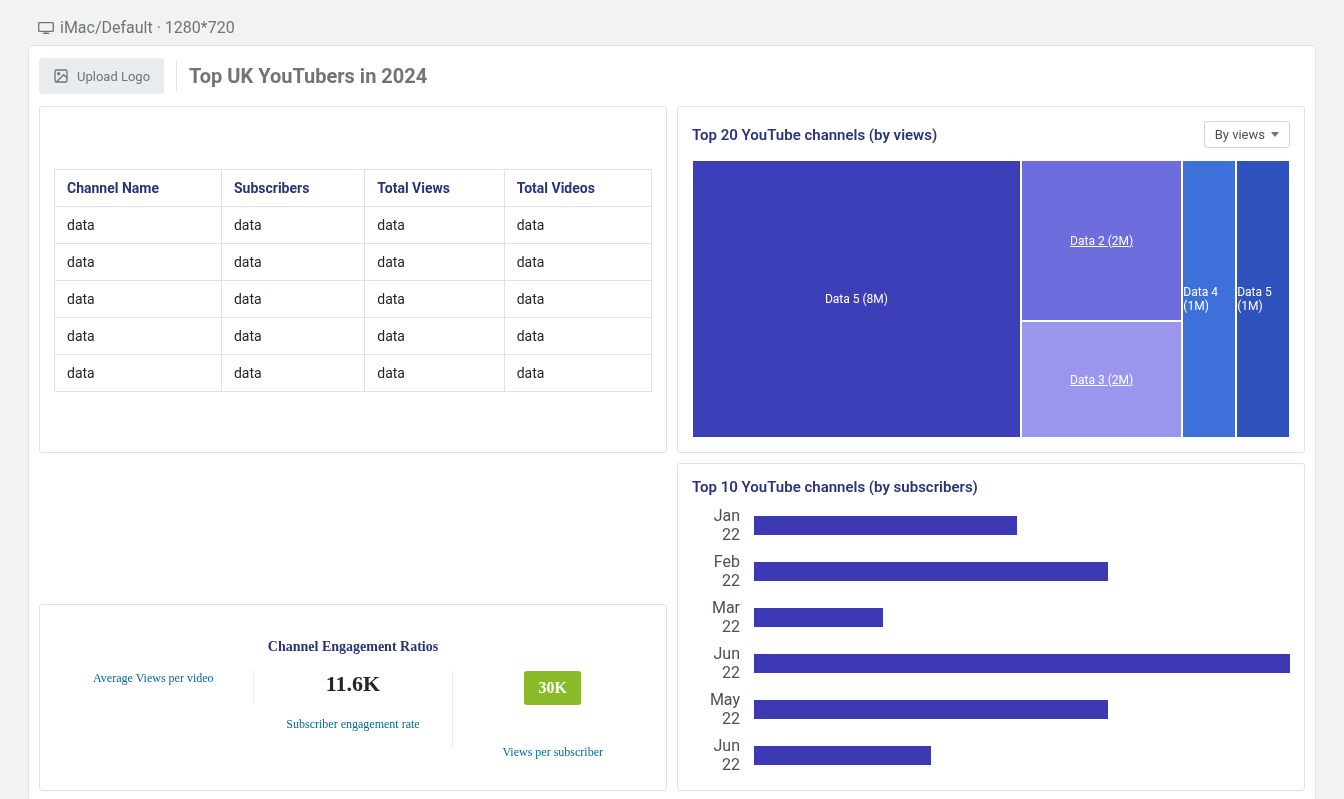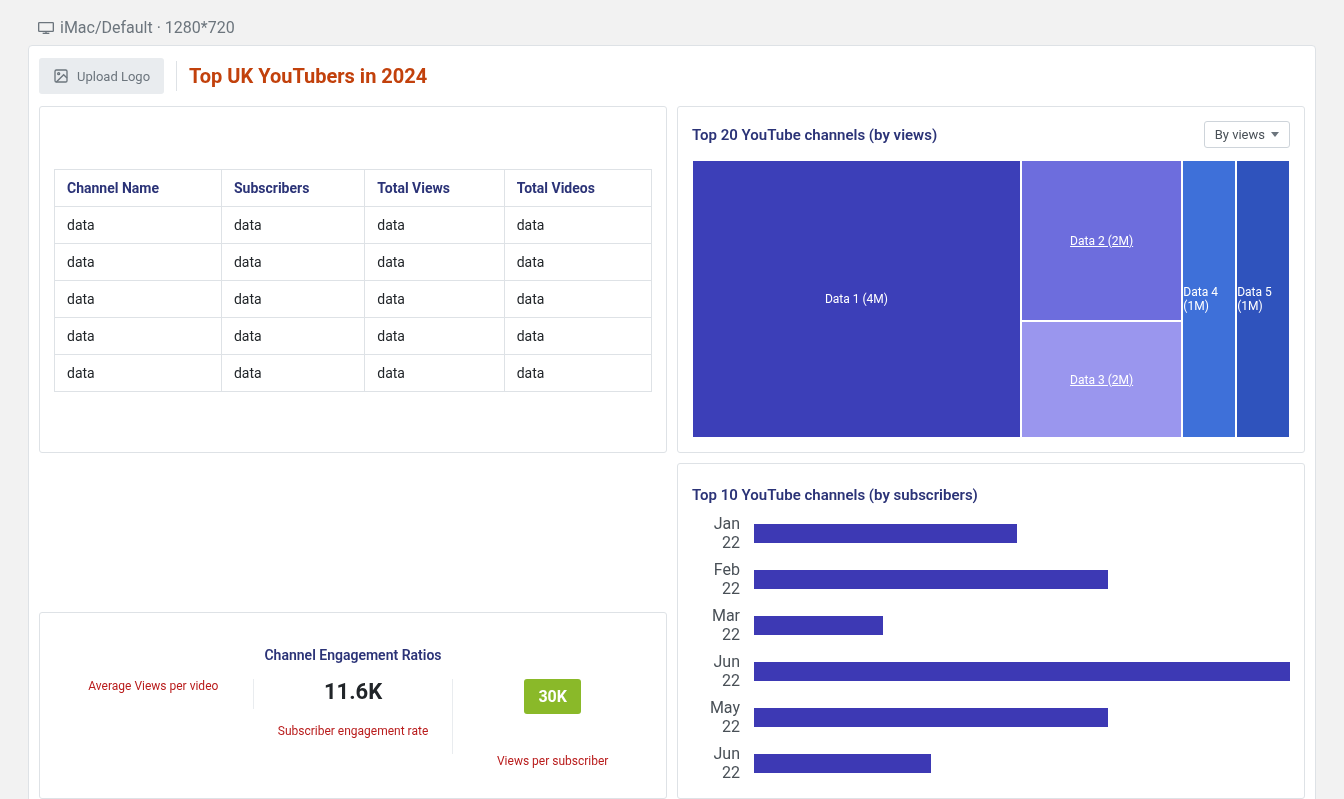--- a/index.html
+++ b/index.html
@@ -44,21 +44,21 @@
   }
   .upload-logo svg { width: 16px; height: 16px; }
   .vsep {
     width: 1px;
     height: 30px;
     background: #dee2e6;
   }
   .page-title {
     font-size: 20px;
     font-weight: 700;
-    color: #c2410c;
+    color: #737373;
   }
   .grid {
     display: grid;
     grid-template-columns: 1fr 1fr;
     gap: 10px;
     margin-top: 4px;
   }
   .panel {
     border: 1px solid #dee2e6;
     border-radius: 3px;
@@ -141,21 +141,21 @@
   .engage-value.badge {
     display: inline-block;
     background: #8ab929;
     color: #fff;
     padding: 8px 14px;
     border-radius: 3px;
     font-size: 16px;
     font-weight: 700;
   }
   .engage-label {
-    color: #b91c1c;
+    color: #0369a1;
     font-size: 12px;
   }
   
   .treemap {
     display: flex;
     width: 100%;
     height: 278px;
     color: #fff;
     font-size: 12px;
   }
@@ -201,21 +201,21 @@
   .bar-track {
     flex: 1;
     height: 19px;
     position: relative;
   }
   .bar-fill {
     height: 100%;
     background: #3d39b4;
   }
   .panel-table { padding: 14px 14px 40px 14px; }
-  .panel-engage { margin-top: 6px; }
+  .panel-engage { margin-top: 6px; font-family: Liberation Serif, serif; }
   .panel-bars { padding-bottom: 8px; }
 </style>
 </head>
 <body>
 
 <div class="viewport-label">
   <svg viewBox="0 0 24 18" fill="none" stroke="#6c757d" stroke-width="2">
     <rect x="1" y="1" width="22" height="13" rx="1"></rect>
     <line x1="7" y1="17" x2="17" y2="17"></line>
     <line x1="12" y1="14" x2="12" y2="17"></line>
@@ -288,21 +288,21 @@
     <div class="panel">
       <div class="panel-header">
         <div class="panel-title">Top 20 YouTube channels (by views)</div>
         <div class="dropdown">
           <span>By views</span>
           <span class="chevron-down"></span>
         </div>
       </div>
       <div class="treemap">
         <div class="tm-cell tm-left c1">
-          <span>Data 1 (4M)</span>
+          <span>Data 5 (8M)</span>
         </div>
         <div class="tm-midcol">
           <div class="tm-cell c2" style="flex:0 0 58%;">
             <span>Data 2 (2M)</span>
           </div>
           <div class="tm-cell c3" style="flex:0 0 42%;">
             <span>Data 3 (2M)</span>
           </div>
         </div>
         <div class="tm-rightcol">
@@ -327,21 +327,21 @@
           <div class="engage-label">Subscriber engagement rate</div>
         </div>
         <div class="engage-item">
           <div style="margin-bottom:20px;"><span class="engage-value badge">30K</span></div>
           <div class="engage-label">Views per subscriber</div>
         </div>
       </div>
     </div>
 
     <div class="panel panel-bars">
-      <div class="panel-title" style="margin-bottom:10px;margin-top:8px;">Top 10 YouTube channels (by subscribers)</div>
+      <div class="panel-title" style="margin-bottom:10px;">Top 10 YouTube channels (by subscribers)</div>
       <div class="barchart">
         <div class="bar-row">
           <div class="bar-label">Jan 22</div>
           <div class="bar-track">
               <div class="bar-fill" style="width:49%"></div>
             </div>
         </div>
         <div class="bar-row">
           <div class="bar-label">Feb 22</div>
           <div class="bar-track">

